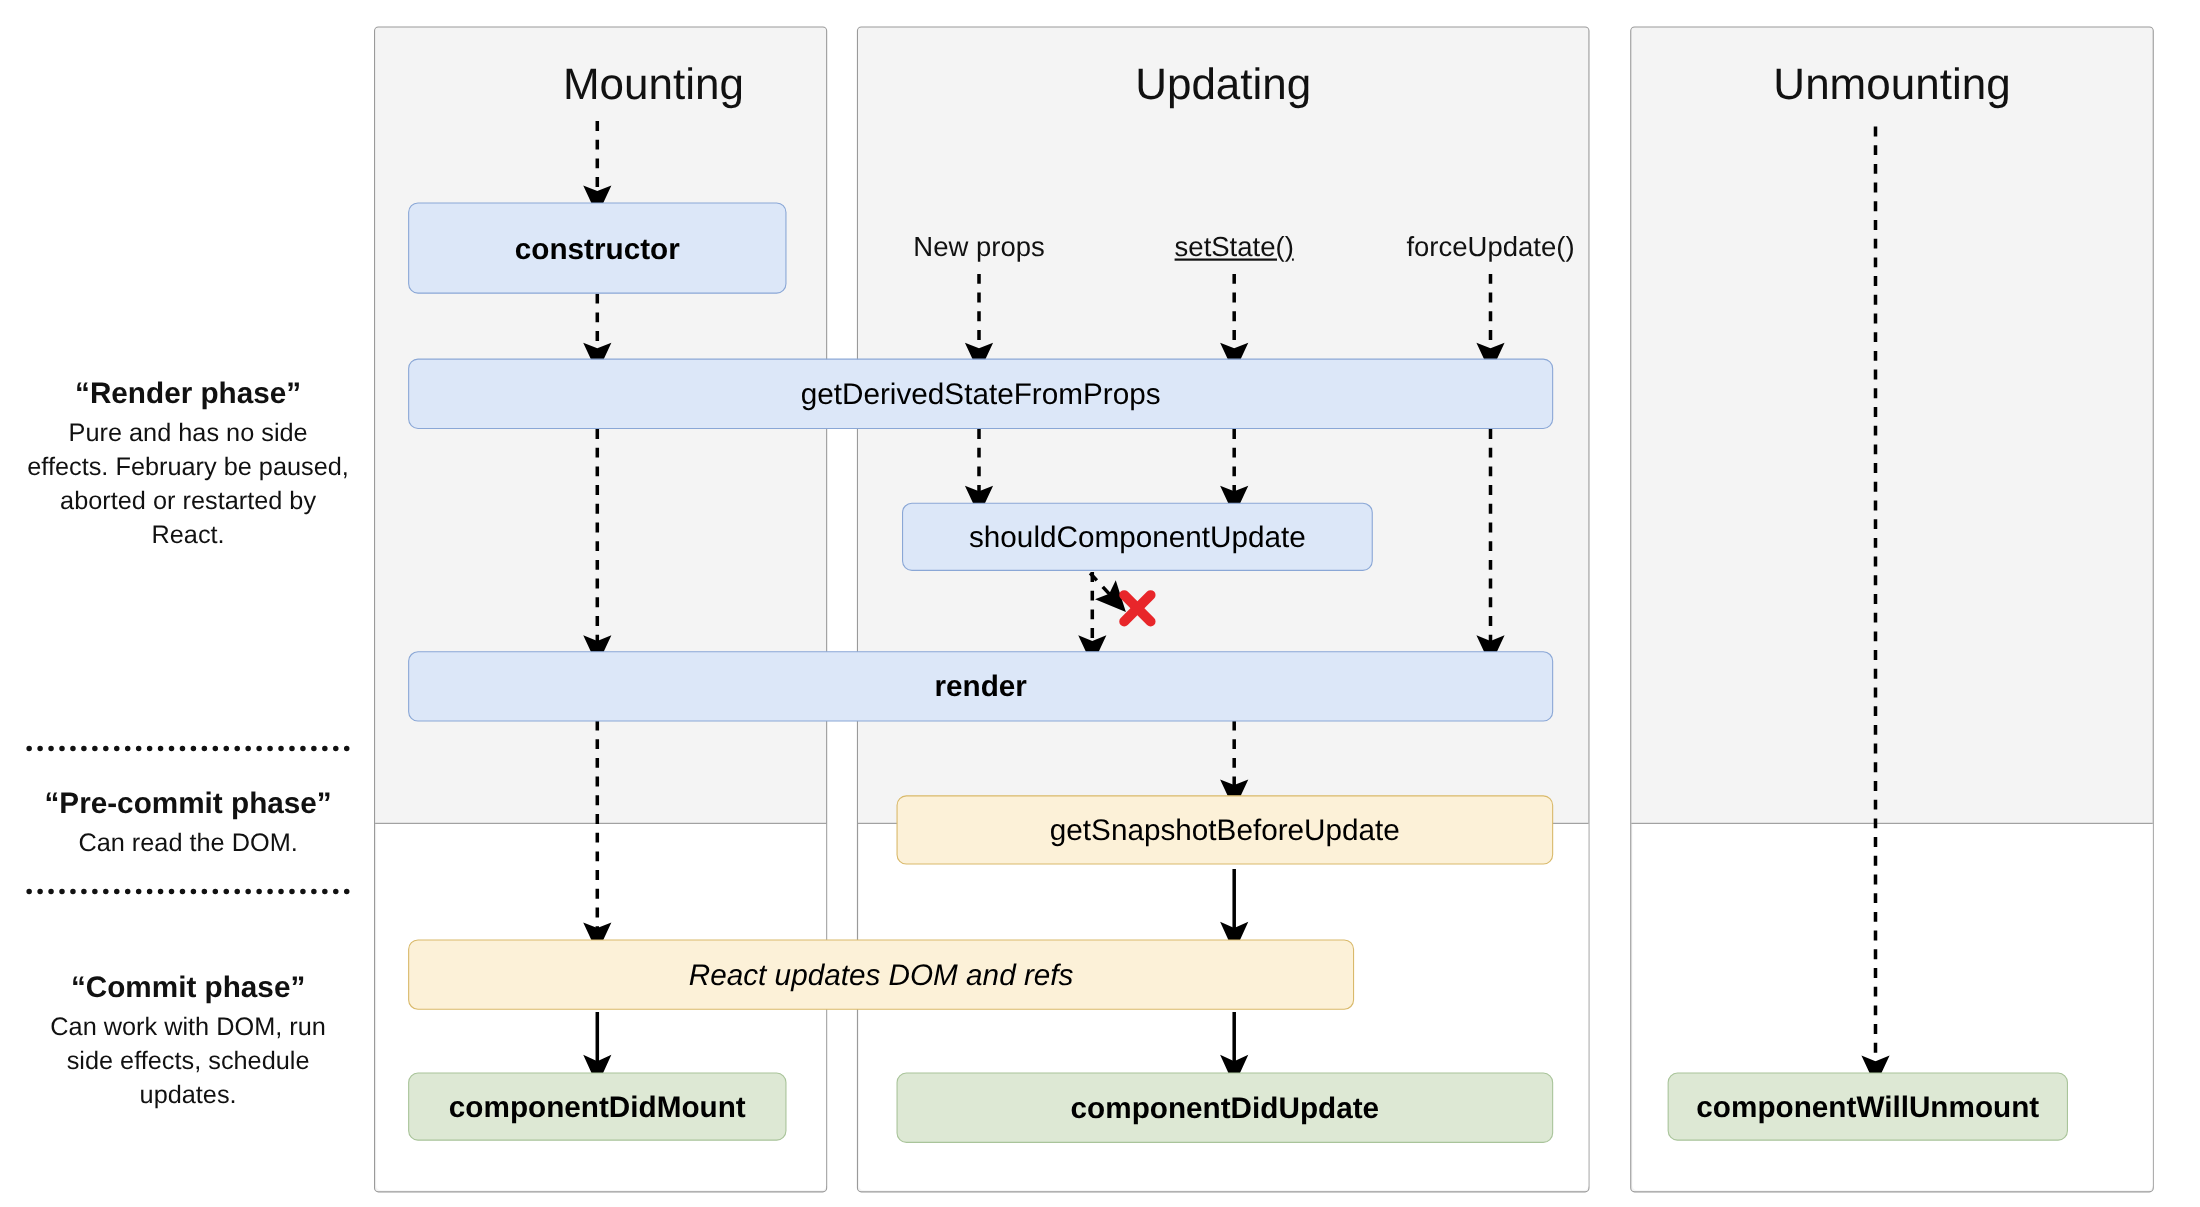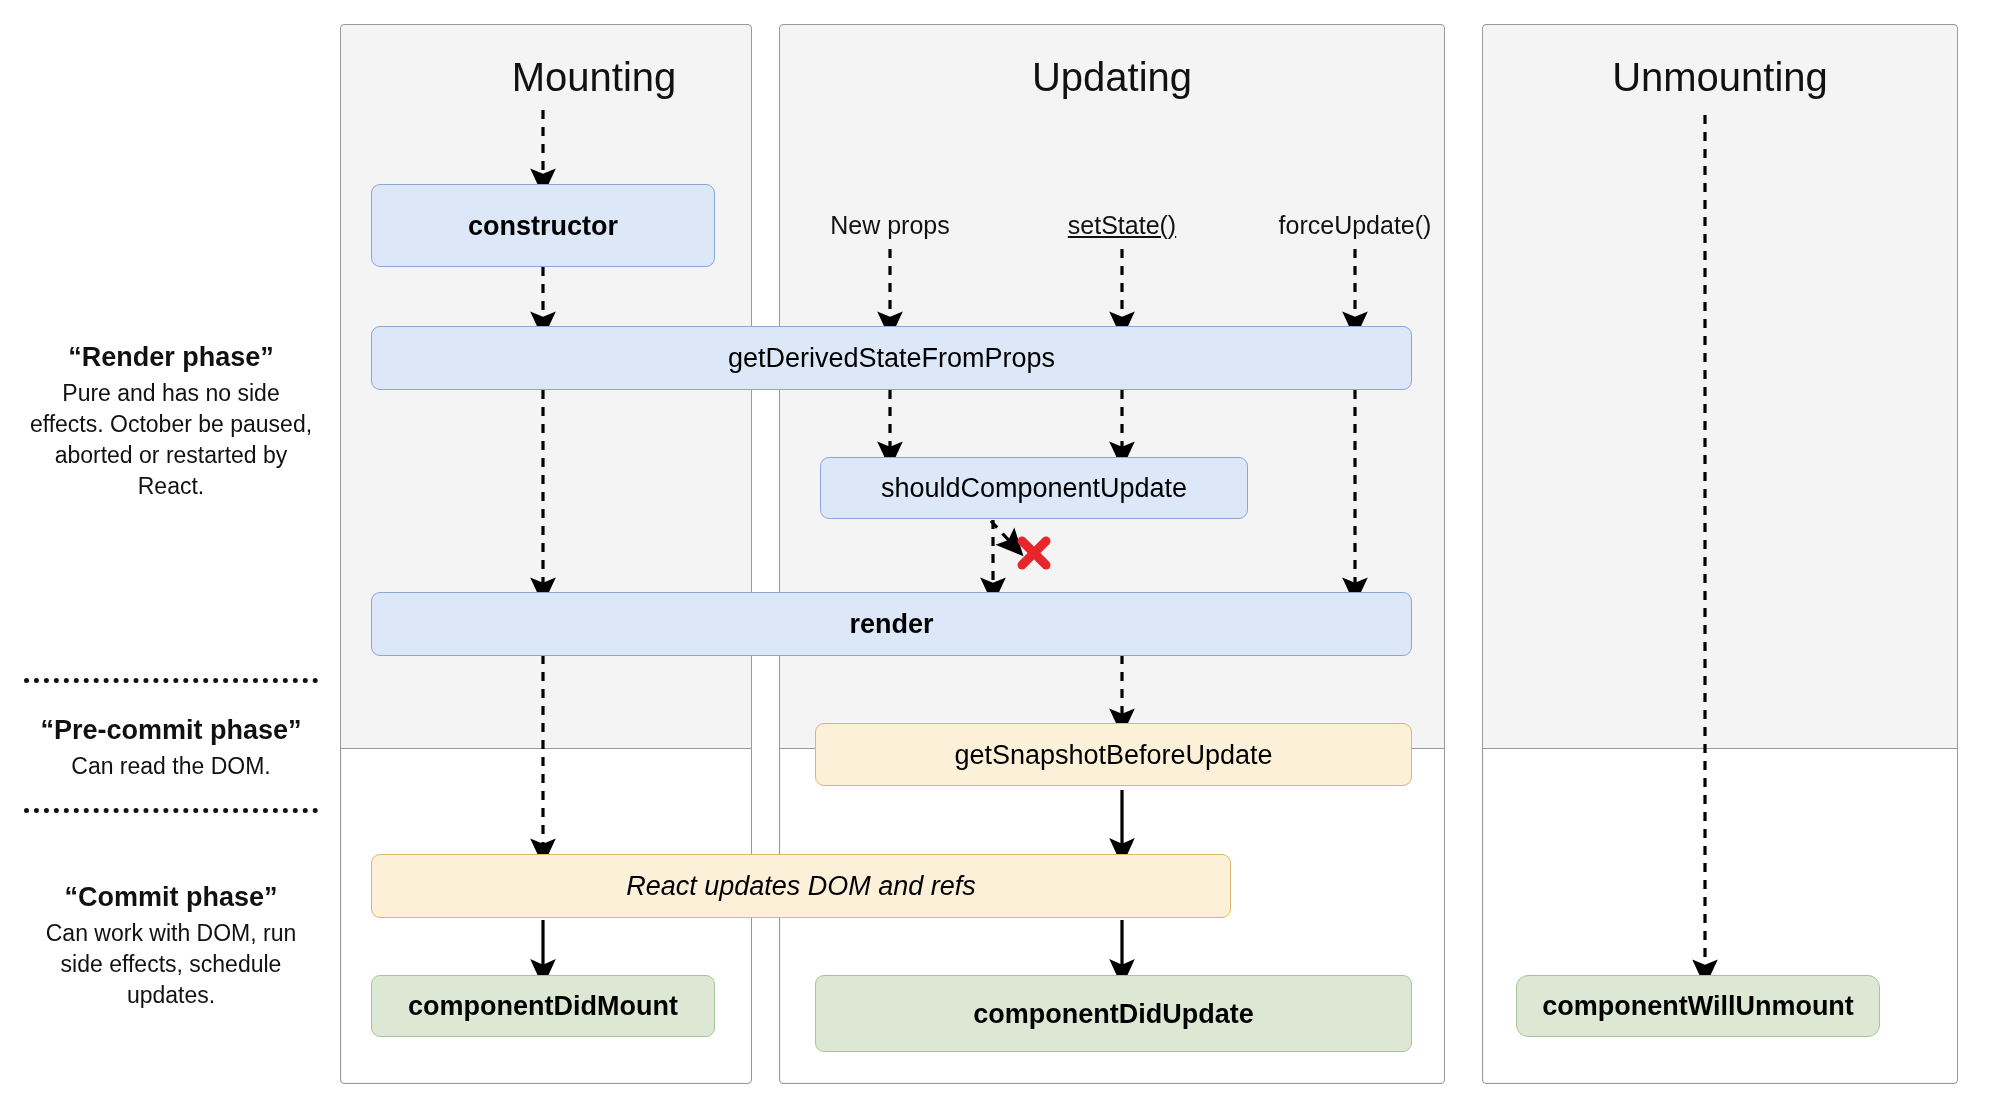--- a/index.html
+++ b/index.html
@@ -50,21 +50,21 @@
   <div class="phase-rule" style="left:341px;top:748px;width:410px;"></div>
   <div class="phase-rule" style="left:780px;top:748px;width:664px;"></div>
   <div class="phase-rule" style="left:1483px;top:748px;width:474px;"></div>
 
   <div class="panel-title" style="left:340px;top:57px;width:412px;margin-left:48px;">Mounting</div>
   <div class="panel-title" style="left:779px;top:57px;width:666px;">Updating</div>
   <div class="panel-title" style="left:1482px;top:57px;width:476px;">Unmounting</div>
 
   <div class="legend-block" style="left:24px;top:340px;width:294px;">
     <div class="legend-title">“Render phase”</div>
-    <div class="legend-body">Pure and has no side effects. October be paused, aborted or restarted by React.</div>
+    <div class="legend-body">Pure and has no side effects. February be paused, aborted or restarted by React.</div>
   </div>
 
   <div class="dot-rule" style="left:24px;top:678px;width:294px;"></div>
 
   <div class="legend-block" style="left:24px;top:713px;width:294px;">
     <div class="legend-title">“Pre-commit phase”</div>
     <div class="legend-body">Can read the DOM.</div>
   </div>
 
   <div class="dot-rule" style="left:24px;top:808px;width:294px;"></div>
@@ -137,17 +137,17 @@
   <div class="node blue" style="left:820px;top:457px;width:428px;height:62px;">shouldComponentUpdate</div>
 
   <div class="node blue bold" style="left:371px;top:592px;width:1041px;height:64px;">render</div>
 
   <div class="node yellow" style="left:815px;top:723px;width:597px;height:63px;">getSnapshotBeforeUpdate</div>
 
   <div class="node yellow italic" style="left:371px;top:854px;width:860px;height:64px;">React updates DOM and refs</div>
 
   <div class="node green bold" style="left:371px;top:975px;width:344px;height:62px;">componentDidMount</div>
 
-  <div class="node green bold" style="left:815px;top:975px;width:597px;height:77px;">componentDidUpdate</div>
+  <div class="node green bold" style="left:815px;top:975px;width:597px;height:64px;">componentDidUpdate</div>
 
-  <div class="node green bold" style="left:1516px;top:975px;width:364px;height:62px;border-radius:12px;">componentWillUnmount</div>
+  <div class="node green bold" style="left:1516px;top:975px;width:364px;height:62px;">componentWillUnmount</div>
 
 </div>
 
 </body></html>

